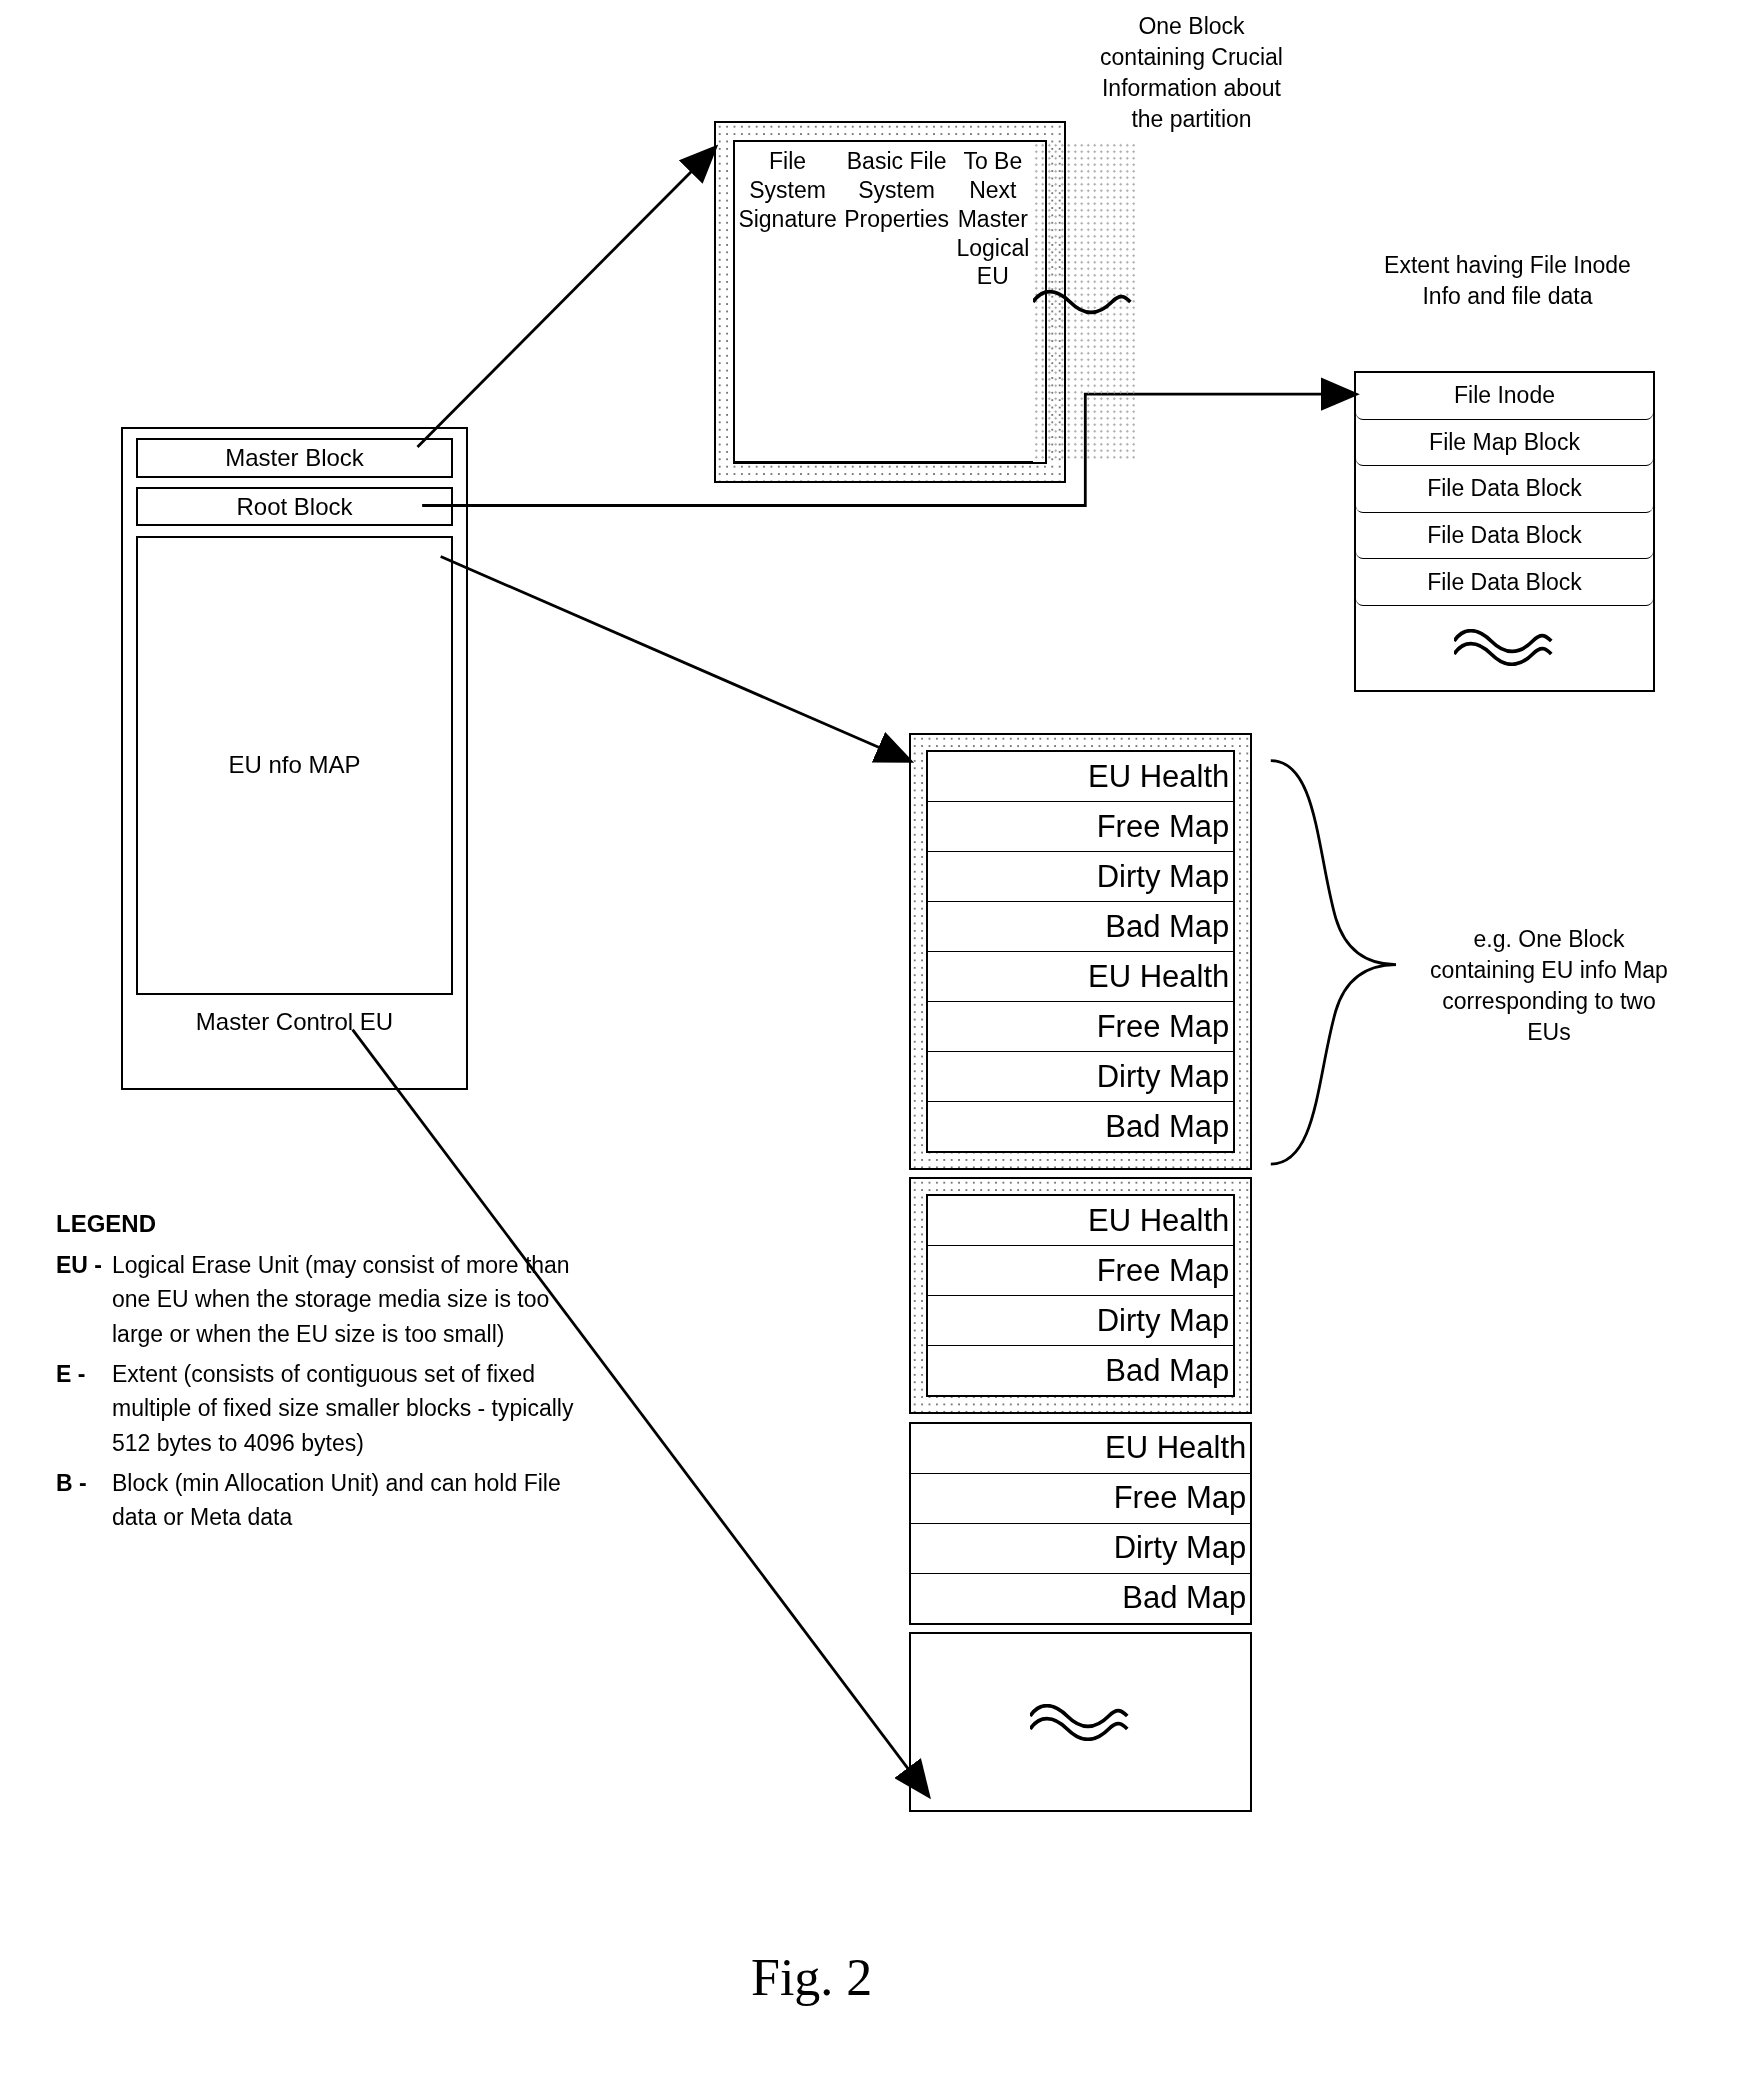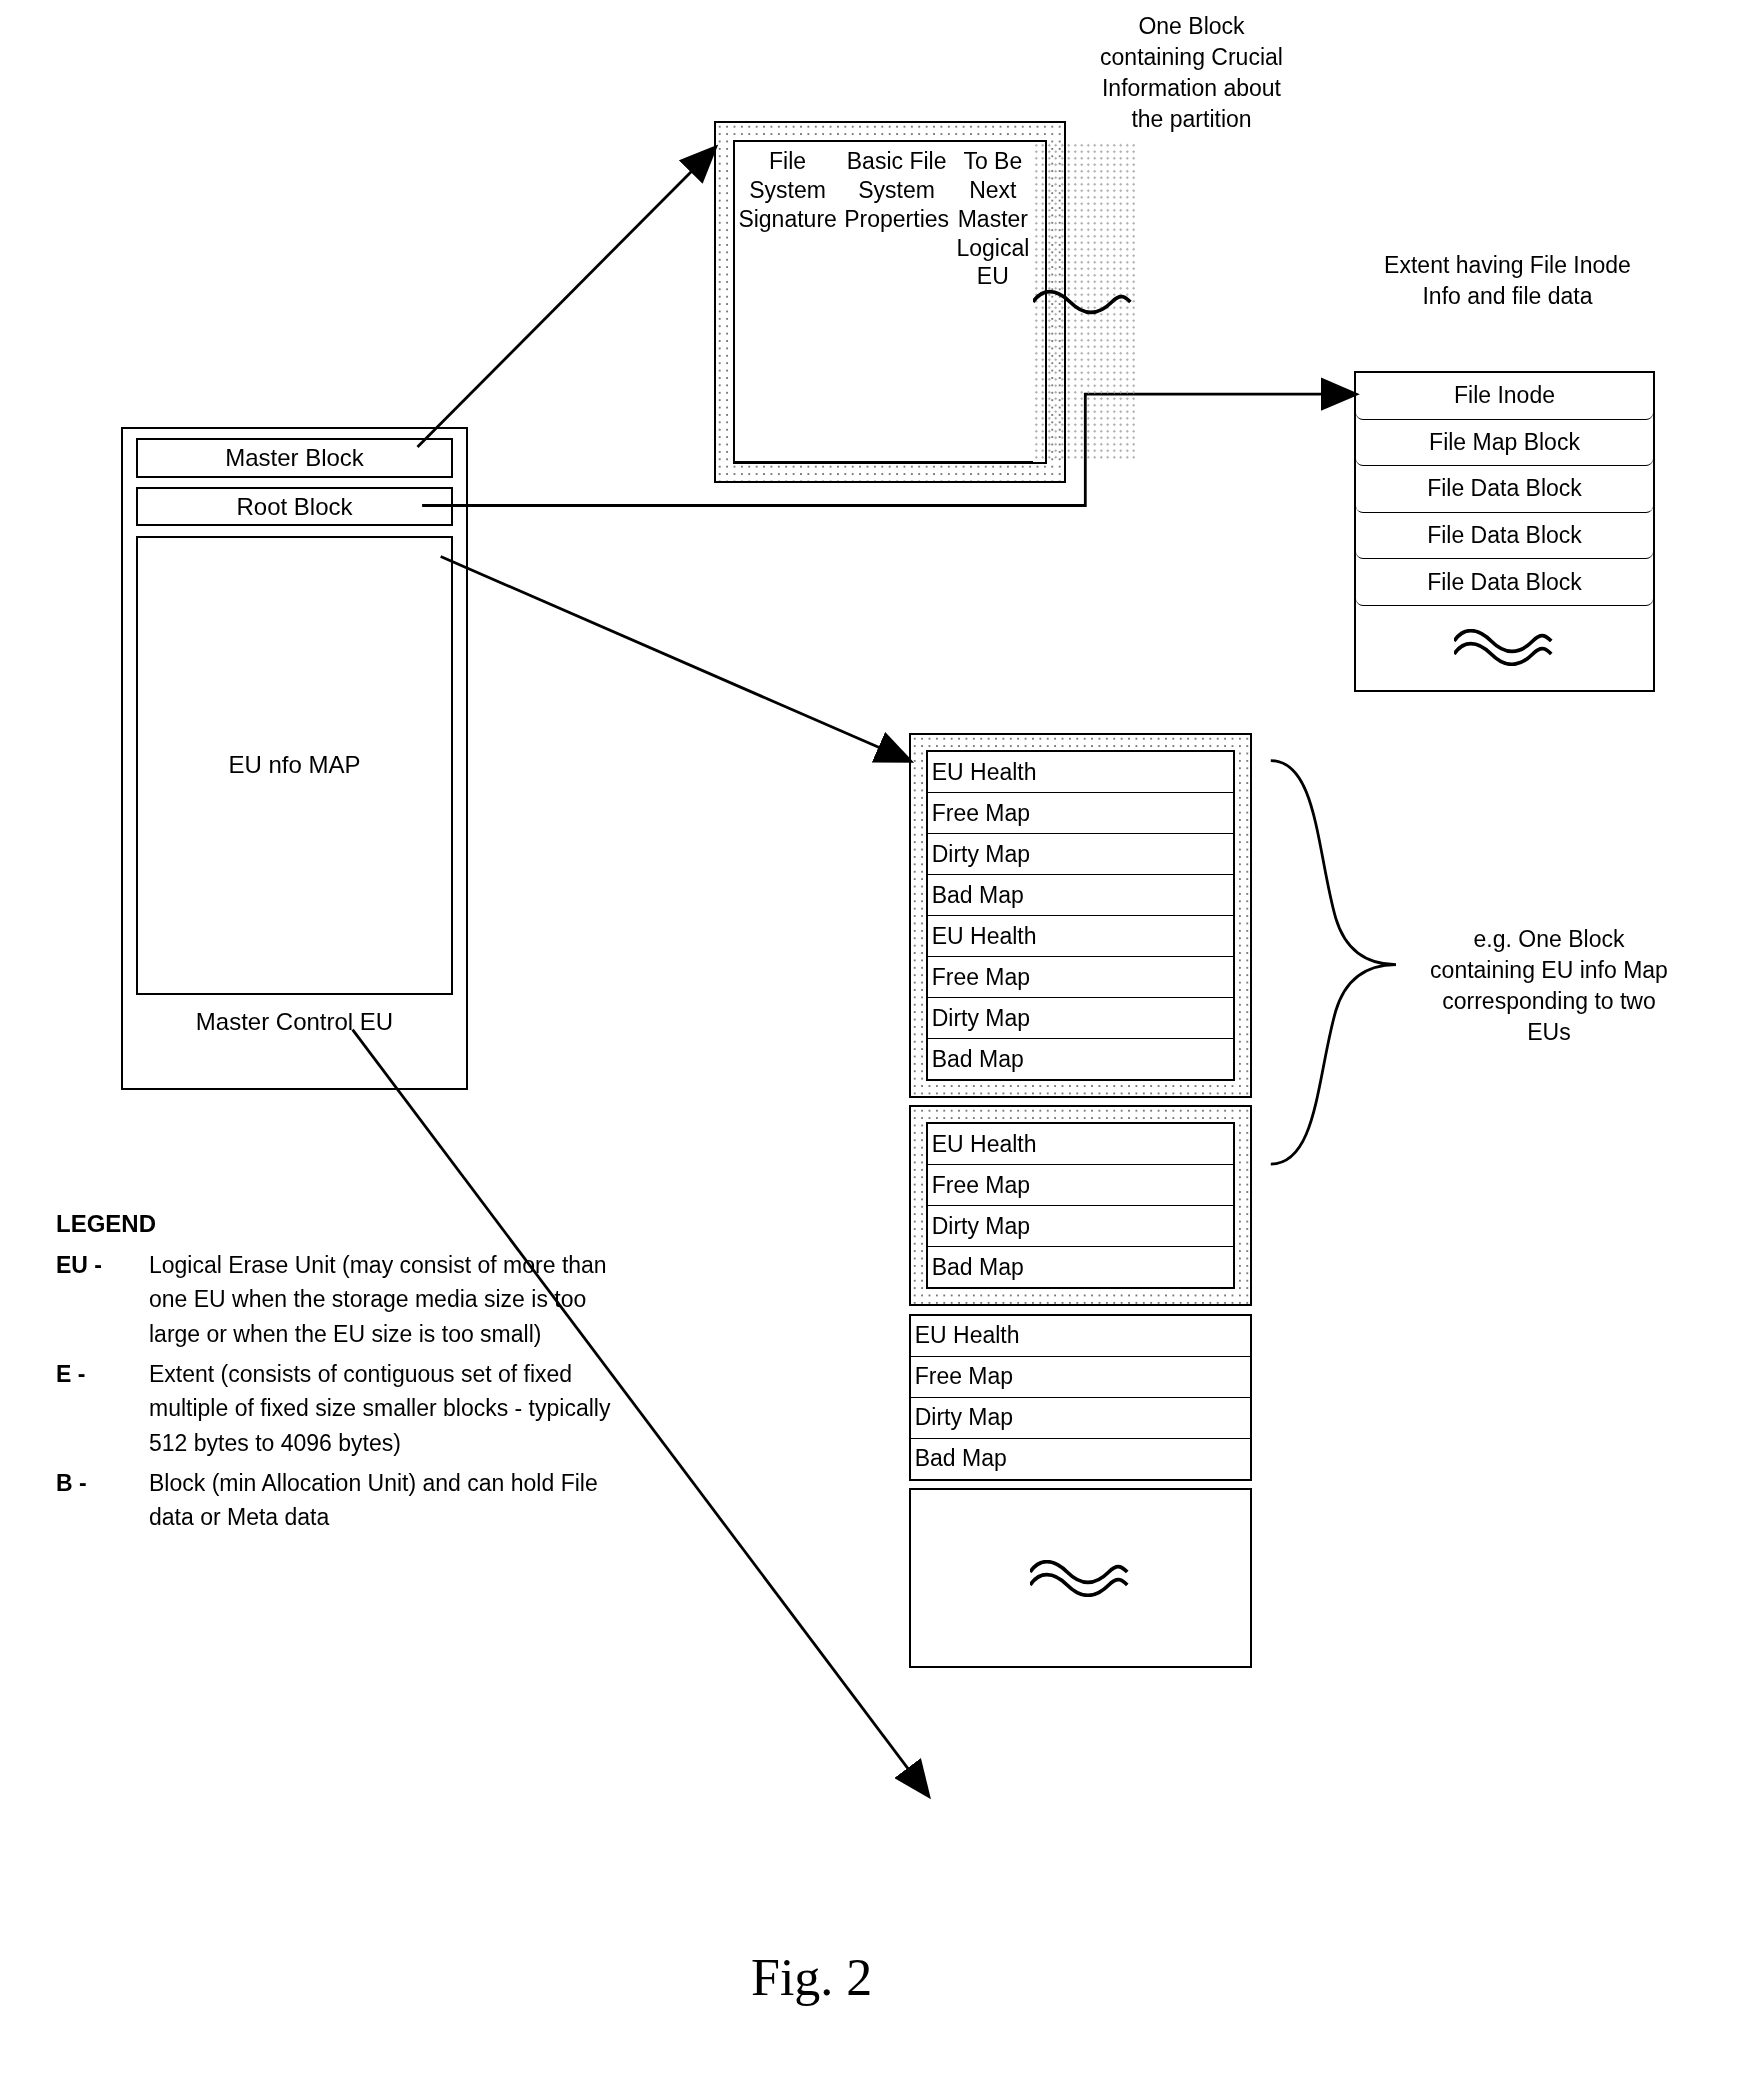--- a/index.html
+++ b/index.html
@@ -111,44 +111,44 @@
   padding: 15px;
   box-sizing: border-box;
   margin-bottom: 7.4px;
 }
 .stip-inner {
   background: #fff;
   border: 2.8px solid #000;
 }
 .eu-row {
   border-bottom: 1.9px solid #000;
-  text-align: left;
+  text-align: right;
   padding: 6.5px 3.7px;
-  font-size: 23px;
+  font-size: 31px;
 }
 .eu-row:last-child { border-bottom: none; }
 .plain-block {
   border: 2.8px solid #000;
   margin-bottom: 7.4px;
 }
 .trail-block {
   border: 2.8px solid #000;
   height: 176px;
   display: flex;
   align-items: center;
   justify-content: center;
 }
 
 
 .anno { font-size: 23px; line-height: 1.35; text-align: center; }
 
 
 .legend-title { font-weight: bold; font-size: 24px; }
 .legend { font-size: 23px; line-height: 1.5; }
-.legend-item { display: flex; align-items: flex-start; margin-top: 5.6px; gap: 37px; }
+.legend-item { display: flex; align-items: flex-start; margin-top: 5.6px; }
 .legend-key { font-weight: bold; width: 56px; flex-shrink: 0; }
 .legend-text { max-width: 482px; }
 
 
 .figcap {
   font-family: "Times New Roman", serif;
   font-size: 52px;
   text-align: center;
 }
 

